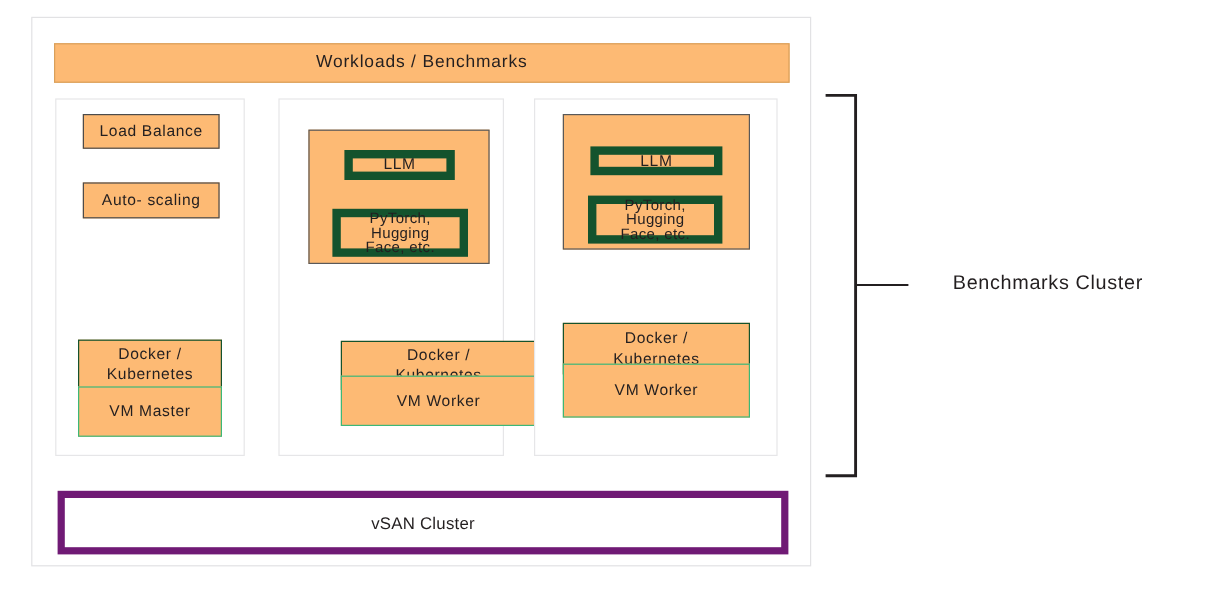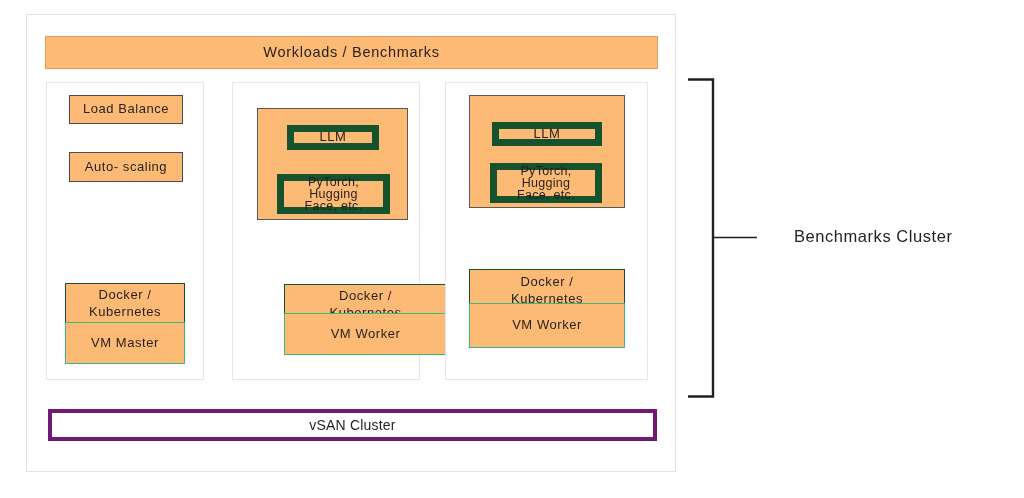--- a/index.html
+++ b/index.html
@@ -115,22 +115,22 @@
     letter-spacing: 0.3px;
   }
   .frameworks { overflow: visible; }
 
   
   #vsan-box {
     position: absolute;
     left: 48px;
     top: 409px;
     width: 609px;
-    height: 32px;
-    border: 4px solid #701a75;
+    height: 53px;
+    border: 6px solid #701a75;
     box-sizing: border-box;
     display: flex;
     align-items: center;
     justify-content: center;
   }
   #vsan-box .lbl {
     font-size: 14px;
     letter-spacing: 0.2px;
     color: #231f20;
   }

